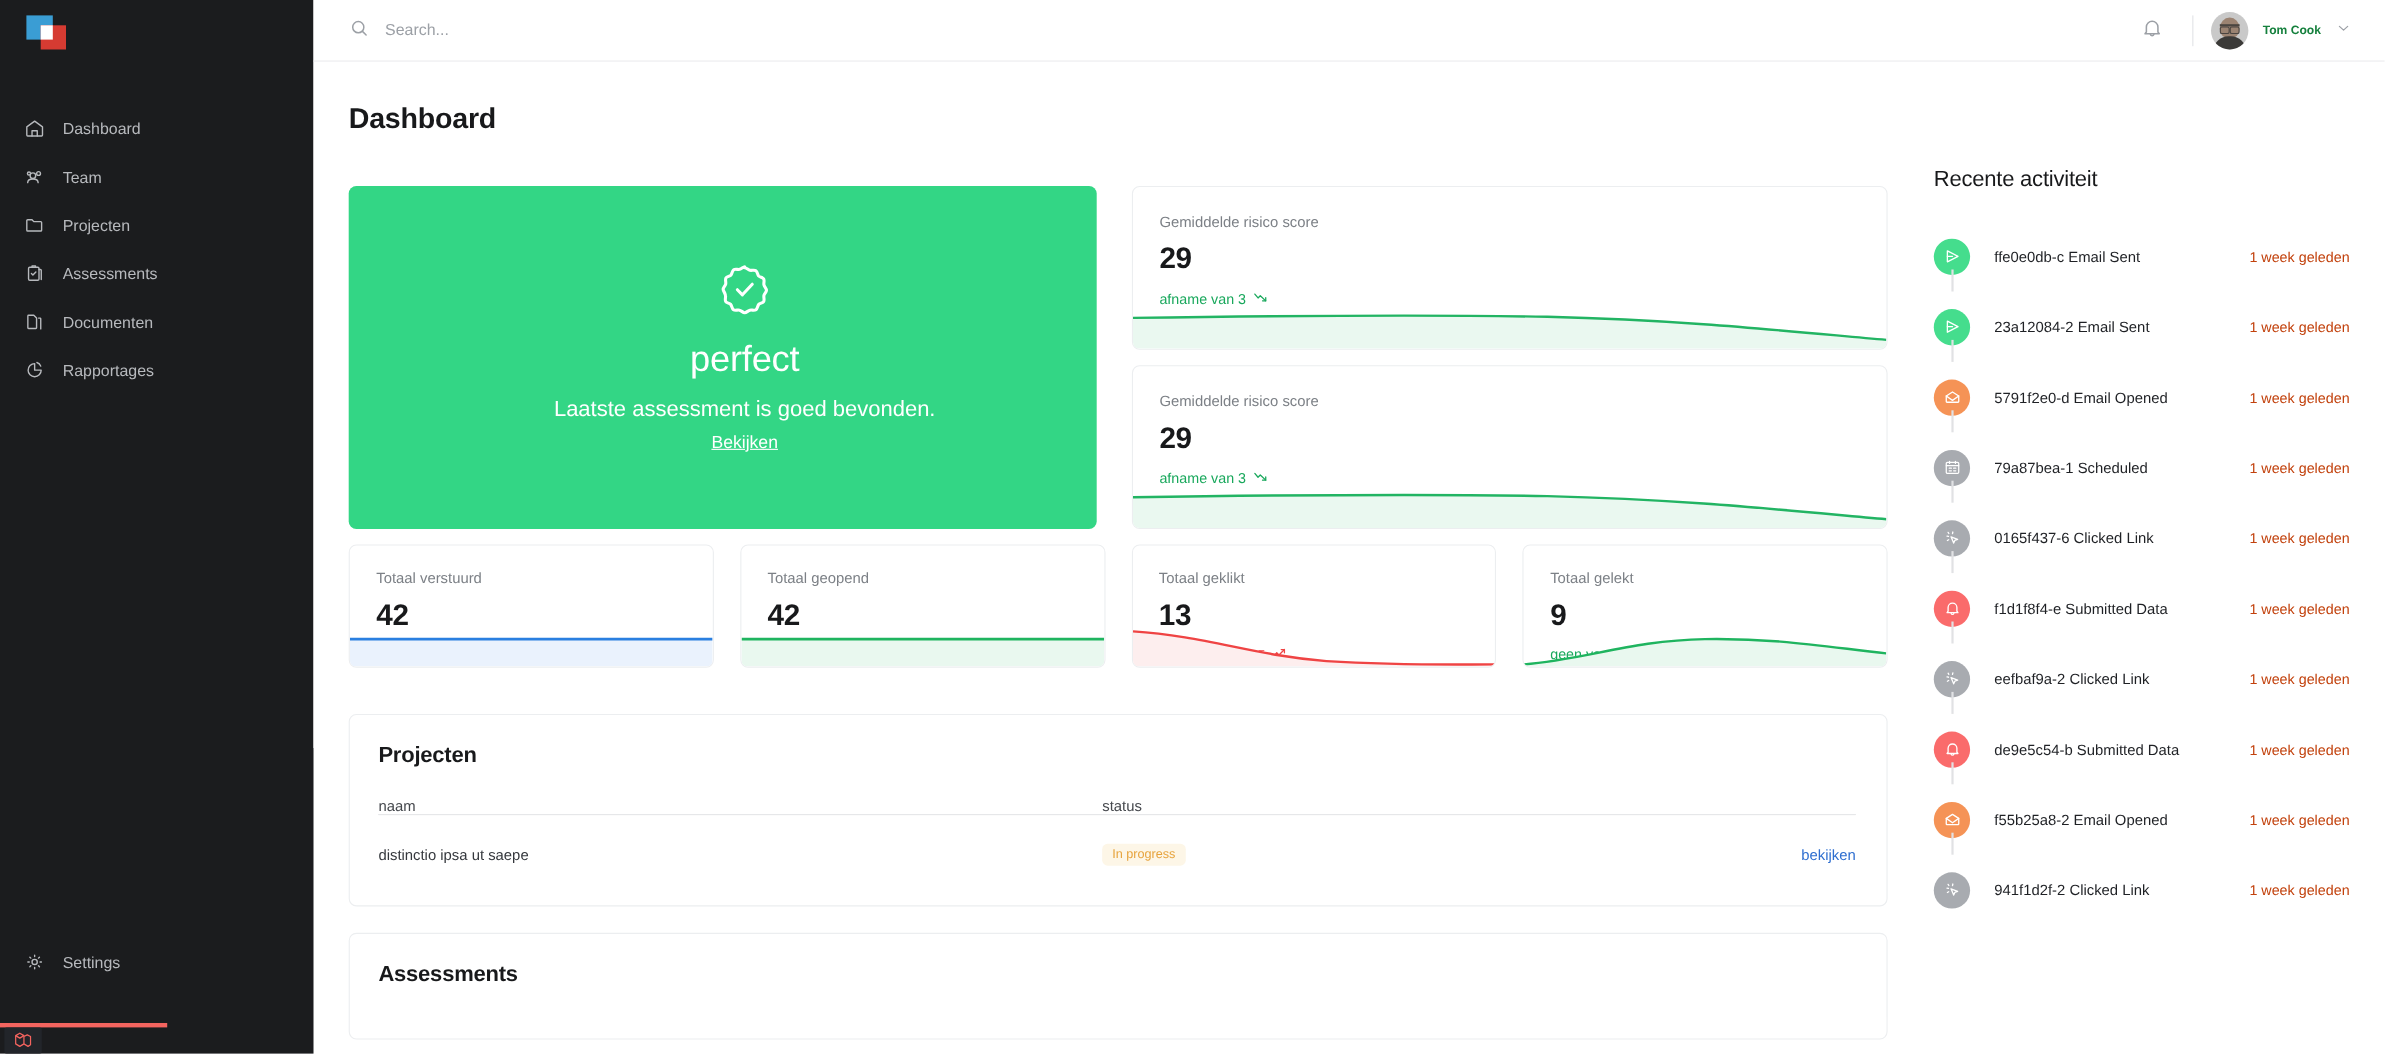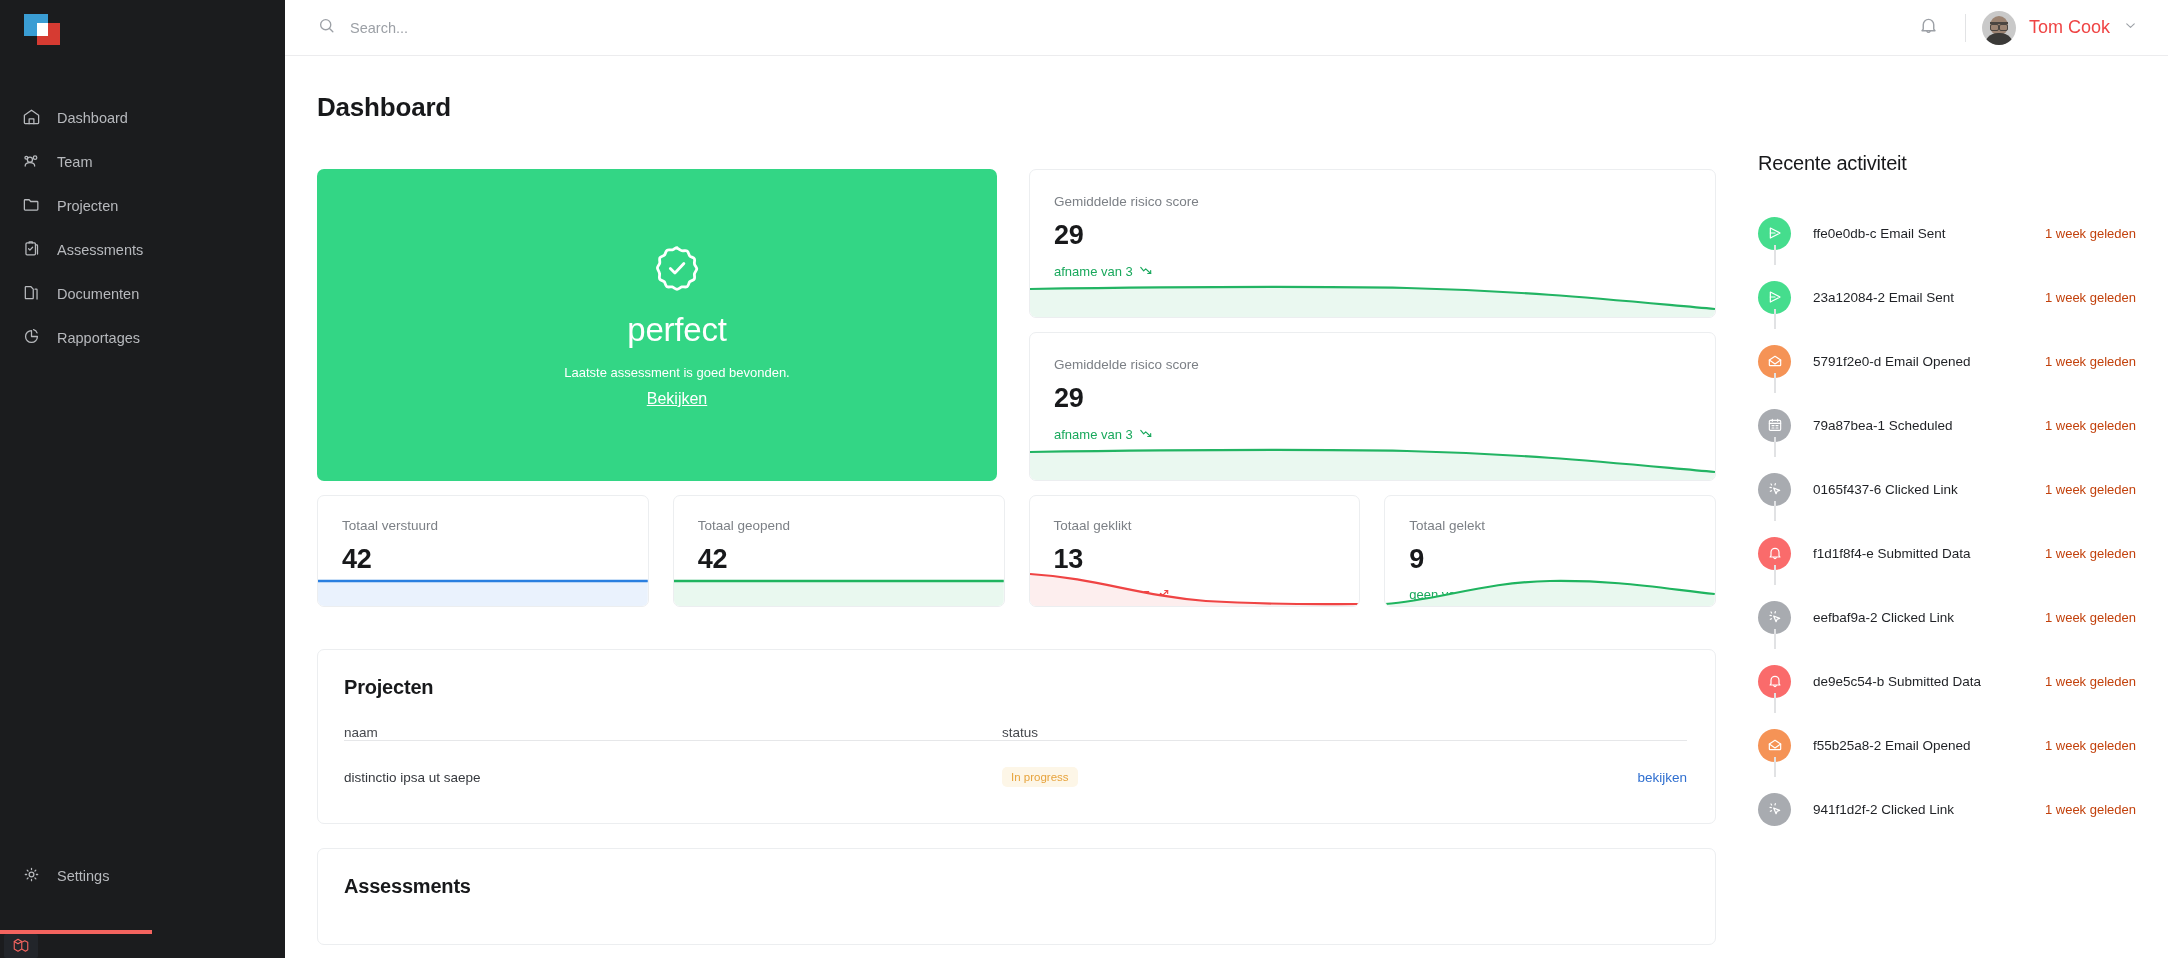--- a/index.html
+++ b/index.html
@@ -93,39 +93,39 @@
     content:""; position: absolute; top: 0; width: 7px; height: 5px;
     border: 1.5px solid #4a4541; border-radius: 2px;
   }
   .avatar .glasses::before { left: 0; }
   .avatar .glasses::after { right: 0; }
   .avatar .body {
     position: absolute; left: 50%; bottom: -2px; transform: translateX(-50%);
     width: 30px; height: 14px; border-radius: 14px 14px 0 0;
     background: #3b3a38;
   }
-  .user-name { font-size: 18px; font-weight: normal; color: #ef4444; }
+  .user-name { font-size: 11px; font-weight: bold; color: #15803d; }
 
   
   .content { padding: 36px 0 0 0; display: flex; height: 902px; }
   .col-left { flex: 1 1 auto; padding: 0 22px 0 32px; min-width: 0; }
   .col-right { flex: 0 0 430px; padding: 0 32px 0 20px; }
 
   .page-title { font-size: 26px; font-weight: bold; color: #18191b; letter-spacing: -0.2px; }
 
   .grid-top { display: flex; gap: 32px; margin-top: 46px; }
   .green-card {
     flex: 0 0 680px; height: 312px; background: #33d685; border-radius: 7px;
     display: flex; flex-direction: column; align-items: center; justify-content: center;
     color: #ffffff;
     padding-left: 40px;
   }
   .green-card .badge-icon { margin-bottom: 14px; }
   .green-card .big { font-size: 33px; font-weight: 500; letter-spacing: -0.2px; }
-  .green-card .sub { font-size: 13px; margin-top: 16px; }
+  .green-card .sub { font-size: 20px; margin-top: 16px; }
   .green-card .link {
     font-size: 16px; margin-top: 10px; text-decoration: underline;
     color: #ffffff; cursor: pointer;
   }
 
   .risk-stack { flex: 1 1 auto; display: flex; flex-direction: column; gap: 14px; }
   .risk-card {
     position: relative; height: 149px; background: #ffffff;
     border: 1px solid #eceef0; border-radius: 7px; overflow: hidden;
     padding: 24px 0 0 24px;

